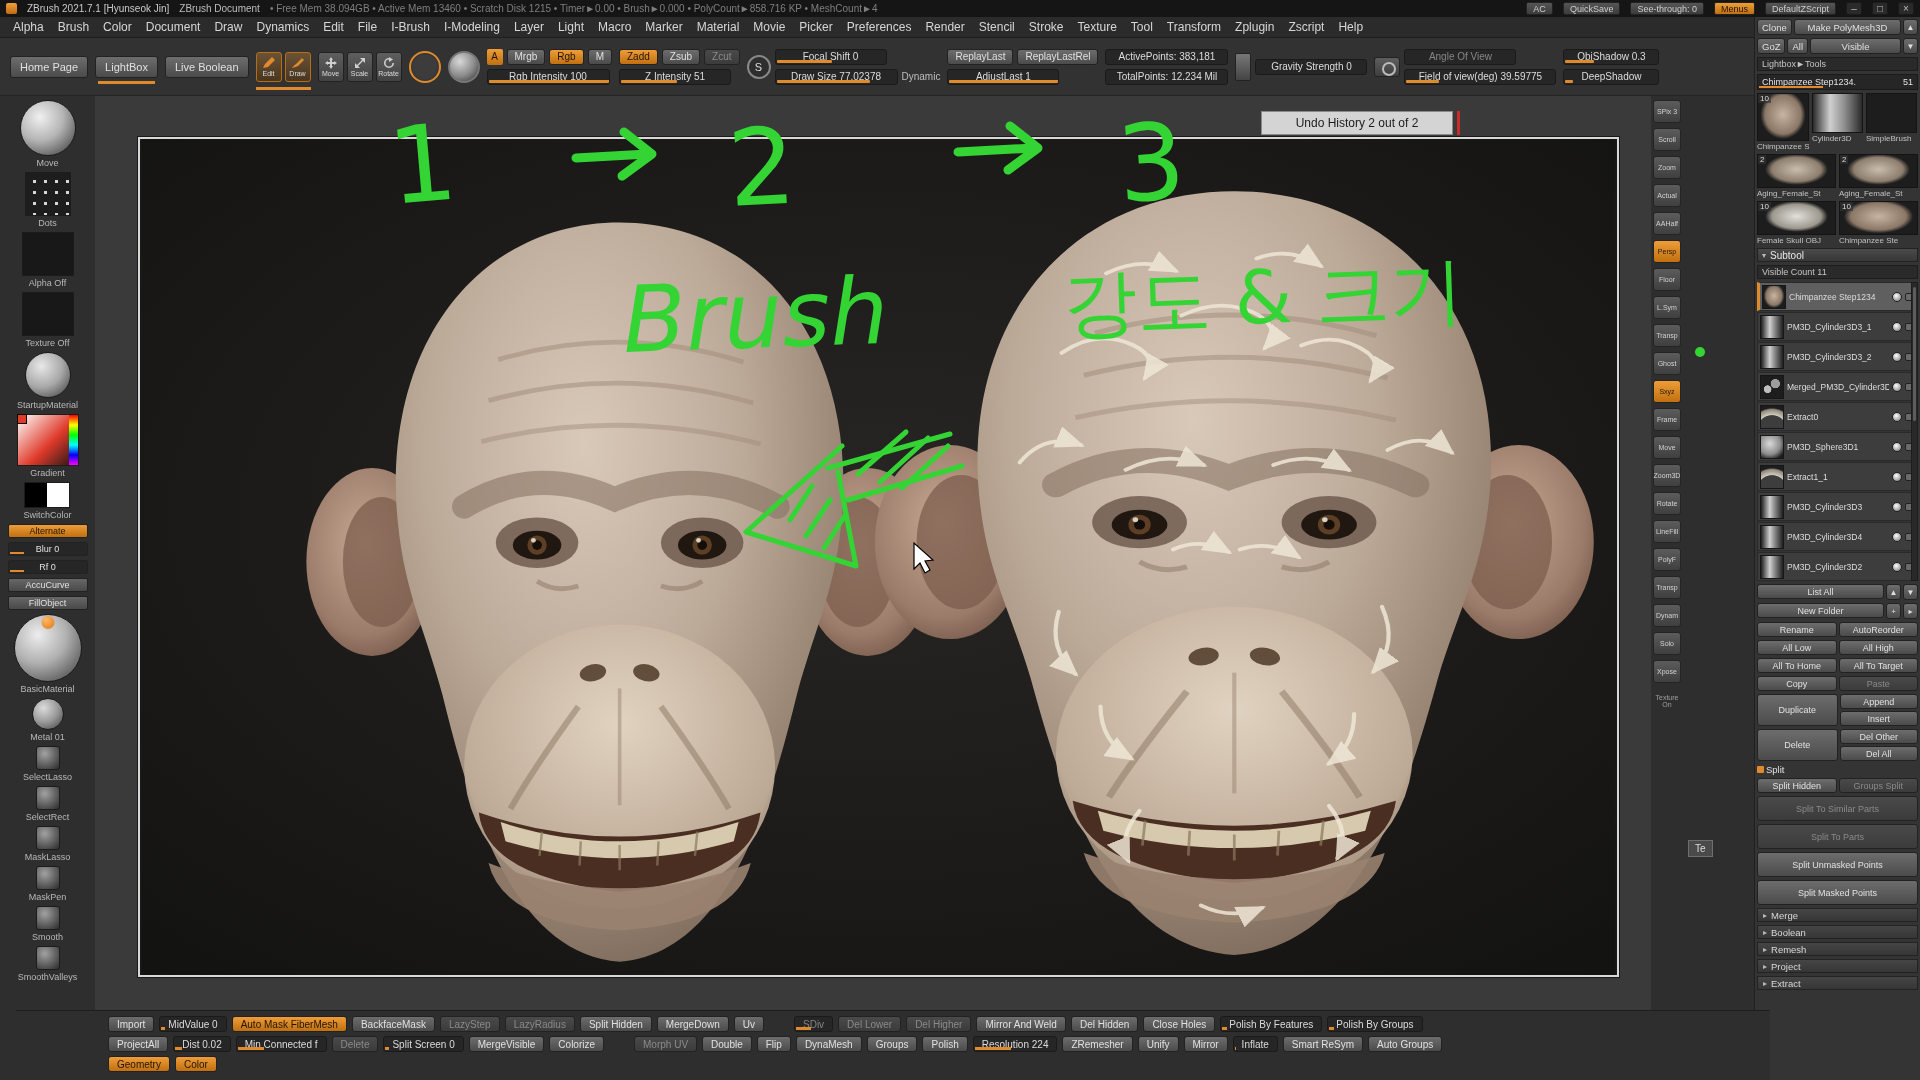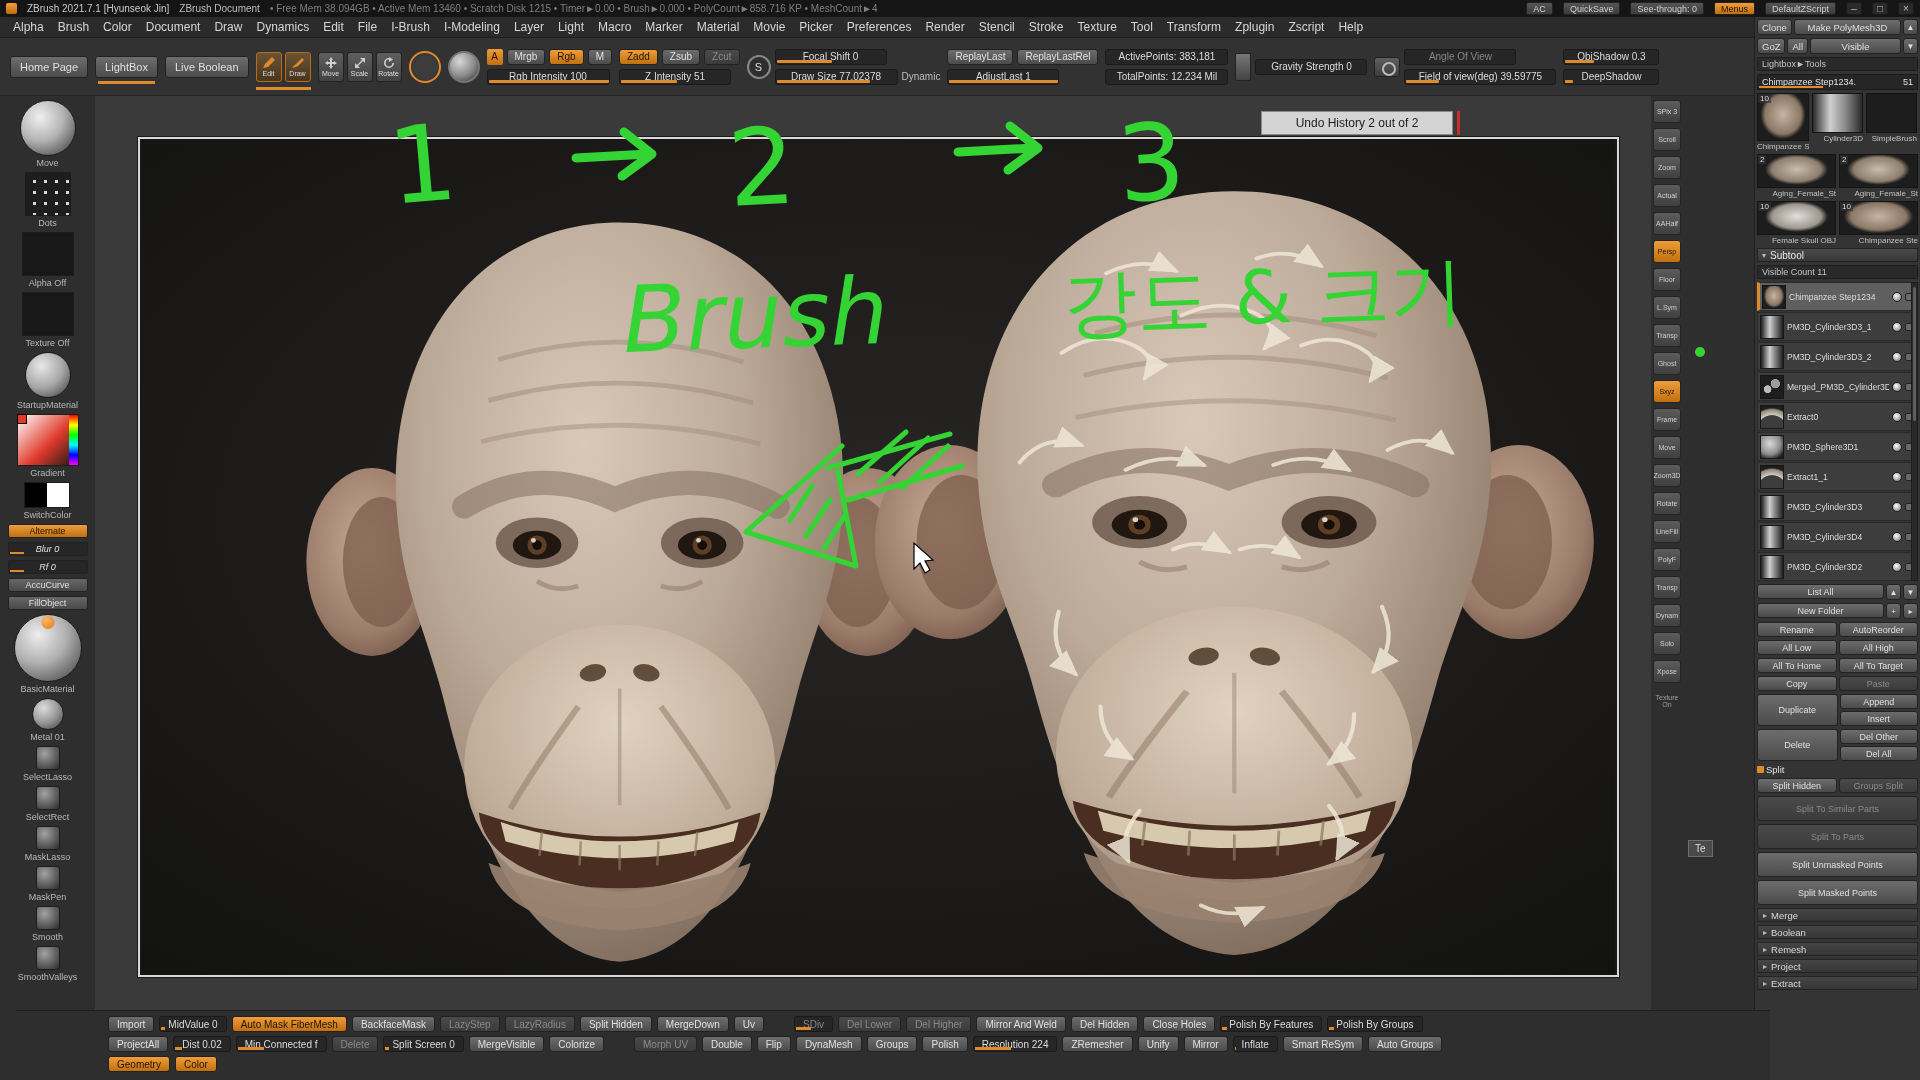--- a/index.html
+++ b/index.html
@@ -81,21 +81,21 @@
   .t-bw .thumb { width:46px; height:26px; background:linear-gradient(90deg,#000 0 50%,#fff 50% 100%); }
   .t-sphere-o .thumb { width:68px; height:68px; border-radius:50%; position:relative;
     background:radial-gradient(circle at 35% 30%, #ededed, #b0b0b0 45%, #636363 80%, #383838); }
   .t-sphere-o .thumb::after { content:""; position:absolute; top:1px; left:50%; transform:translateX(-50%);
     width:13px; height:13px; border-radius:50%; background:radial-gradient(circle at 35% 30%, #ffb868, #dd7716); }
   .t-sphere-s .thumb { width:32px; height:32px; border-radius:50%; background:radial-gradient(circle at 35% 30%, #dcdcdc, #999 50%, #4f4f4f 90%); }
   .t-mini .thumb { width:24px; height:24px; border-radius:3px; background:radial-gradient(circle at 35% 30%, #a2a2a2, #5a5a5a 60%, #2c2c2c); }
   .shelf-item.b .cap { width:80px; height:14px; display:flex; align-items:center; justify-content:center;
     background:linear-gradient(#676767,#494949); border:1px solid #222; border-radius:2px; font-size:9px; color:#e0e0e0; }
   .shelf-item.b.on .cap { background:linear-gradient(#ef9d3a,#c07010); color:#231405; }
-  .shelf-item.b.sld .cap { background:#262626; position:relative;font-style:italic; }
+  .shelf-item.b.sld .cap { background:#262626; position:relative; }
   .shelf-item.b.sld .cap::after { content:""; position:absolute; left:1px; bottom:1px; width:14px; height:2px; background:#e08a2e; }
 
   
   #canvas-region { position:absolute; left:95px; top:96px; width:1556px; height:914px; background:#3a3a3a; }
   #doc { position:absolute; left:43px; top:41px; width:1481px; height:840px;
     border:2px solid #d8d8d8; outline:1px solid #1a1a1a; background:#191919; }
   #doc svg { display:block; }
   #undo-tip { position:absolute; left:1166px; top:15px; width:192px; height:24px; background:#d4d4d4;
     border:1px solid #8a8a8a; color:#1c1c1c; font-size:12px; display:flex; align-items:center; justify-content:center; }
   #undo-marker { position:absolute; left:1362px; top:15px; width:3px; height:24px; background:#cc2b2b; }
@@ -117,21 +117,21 @@
   .tp-row { display:flex; gap:2px; align-items:stretch; }
   .tp-btn { height:16px; padding:0 4px; font-size:9.5px; flex:0 0 auto; }
   .tp-flex { flex:1 1 auto; }
   .tp-ico { width:15px; height:16px; font-size:8px; }
   .tp-bar { height:14px; background:#2a2a2a; border:1px solid #1d1d1d; display:flex; align-items:center;
     padding:0 4px; color:#c4c4c4; font-size:9px; }
   .tp-current { position:relative; height:16px; background:#262626; border:1px solid #1a1a1a; display:flex;
     align-items:center; justify-content:space-between; padding:0 4px; font-size:9px; color:#e2e2e2; }
   .tp-current::after { content:""; position:absolute; left:1px; bottom:1px; height:2px; width:40%; background:#e08a2e; }
   #recent-grid { display:flex; flex-wrap:wrap; gap:3px; }
-  .rt-item { display:flex; flex-direction:column; align-items:flex-end; gap:1px; position:relative; }
+  .rt-item { display:flex; flex-direction:column; align-items:flex-start; gap:1px; position:relative; }
   .rt-item .tthumb { background:#1d1d1d; border:1px solid #141414; width:100%; position:relative; }
   .rt-item.lg { width:52px; } .rt-item.lg .tthumb { height:48px; }
   .rt-item.sm { width:51px; } .rt-item.sm .tthumb { height:40px; }
   .rt-item.half { width:79px; } .rt-item.half .tthumb { height:34px; }
   .rt-item .tname { font-size:8px; color:#c2c2c2; white-space:nowrap; overflow:hidden; max-width:100%; }
   .rt-item .badge { position:absolute; left:1px; top:1px; font-size:8px; color:#ddd; background:#333a; padding:0 2px; z-index:2; }
   .th-chimp .tthumb, .th-chimp2 .tthumb { background:radial-gradient(ellipse 60% 70% at 50% 45%, #c7b4a2, #8a7766 60%, #1d1d1d 75%); }
   .th-head .tthumb { background:radial-gradient(ellipse 55% 65% at 50% 45%, #cabdae, #8d7e6e 58%, #1d1d1d 74%); }
   .th-skull .tthumb { background:radial-gradient(ellipse 55% 65% at 50% 45%, #e3e0da, #9c988e 58%, #1d1d1d 74%); }
   .th-cyl .tthumb { background:linear-gradient(90deg,#2a2a2a, #cfcfcf 35%, #8c8c8c 65%, #2a2a2a); }

